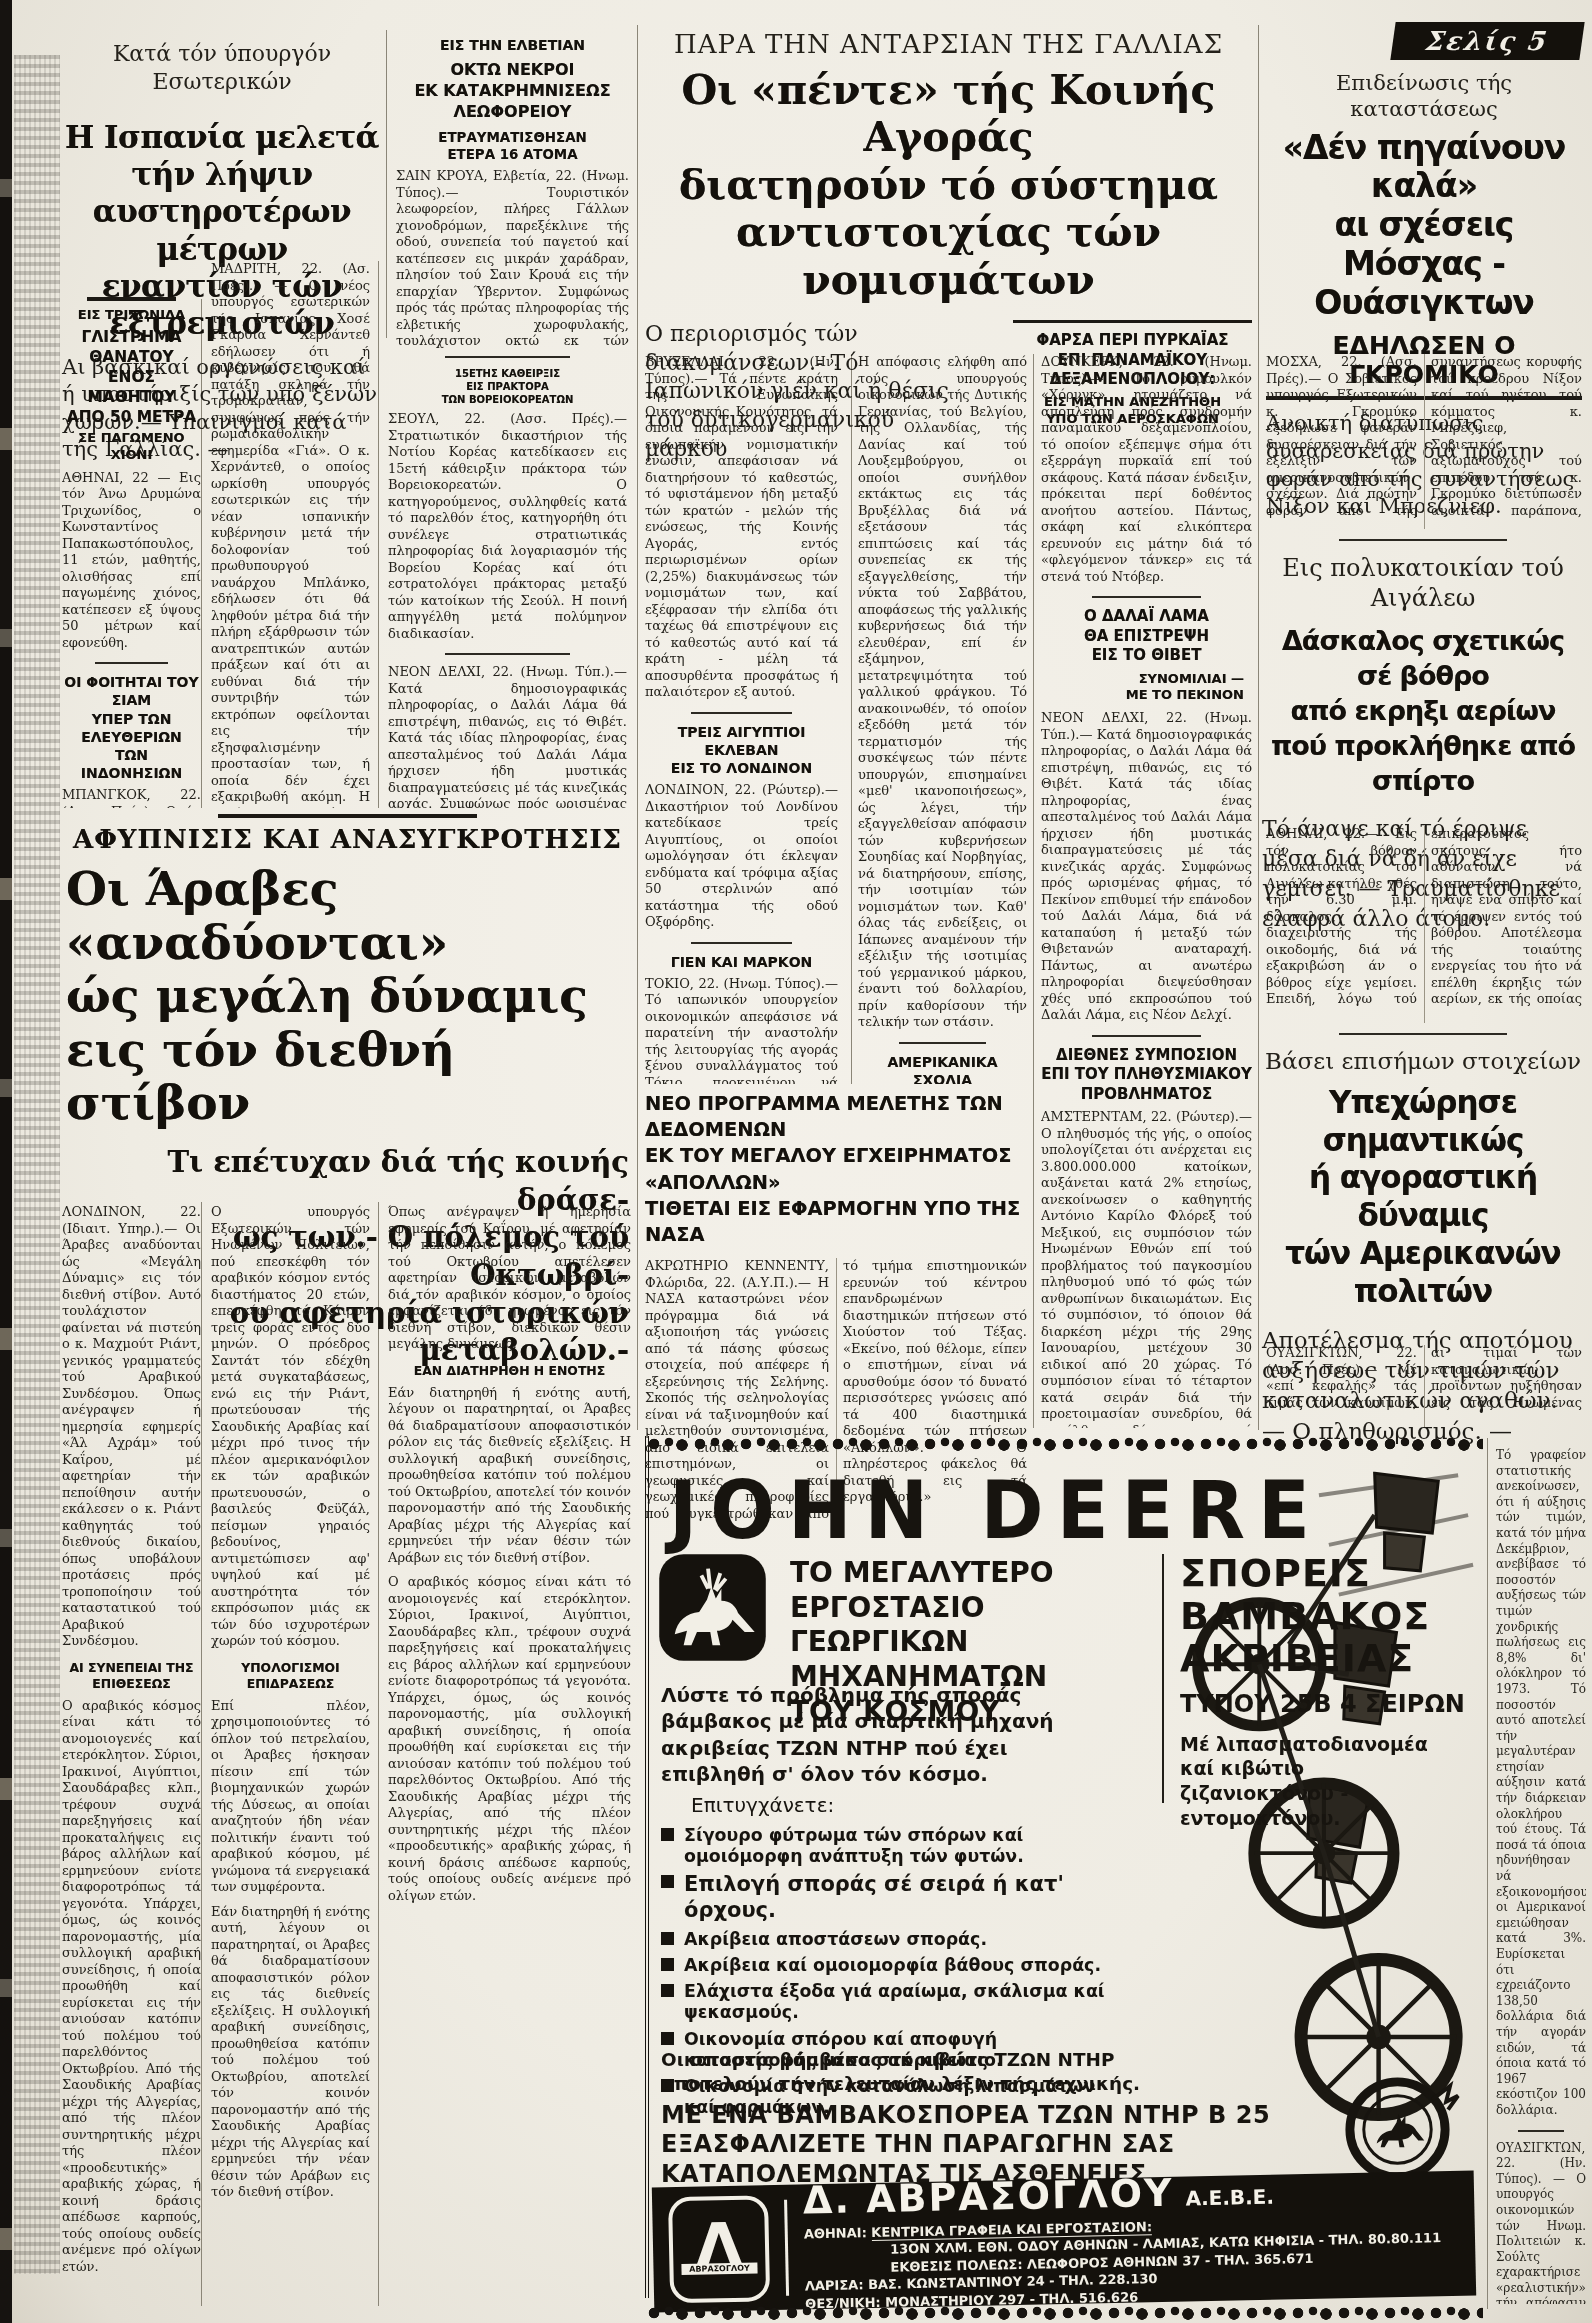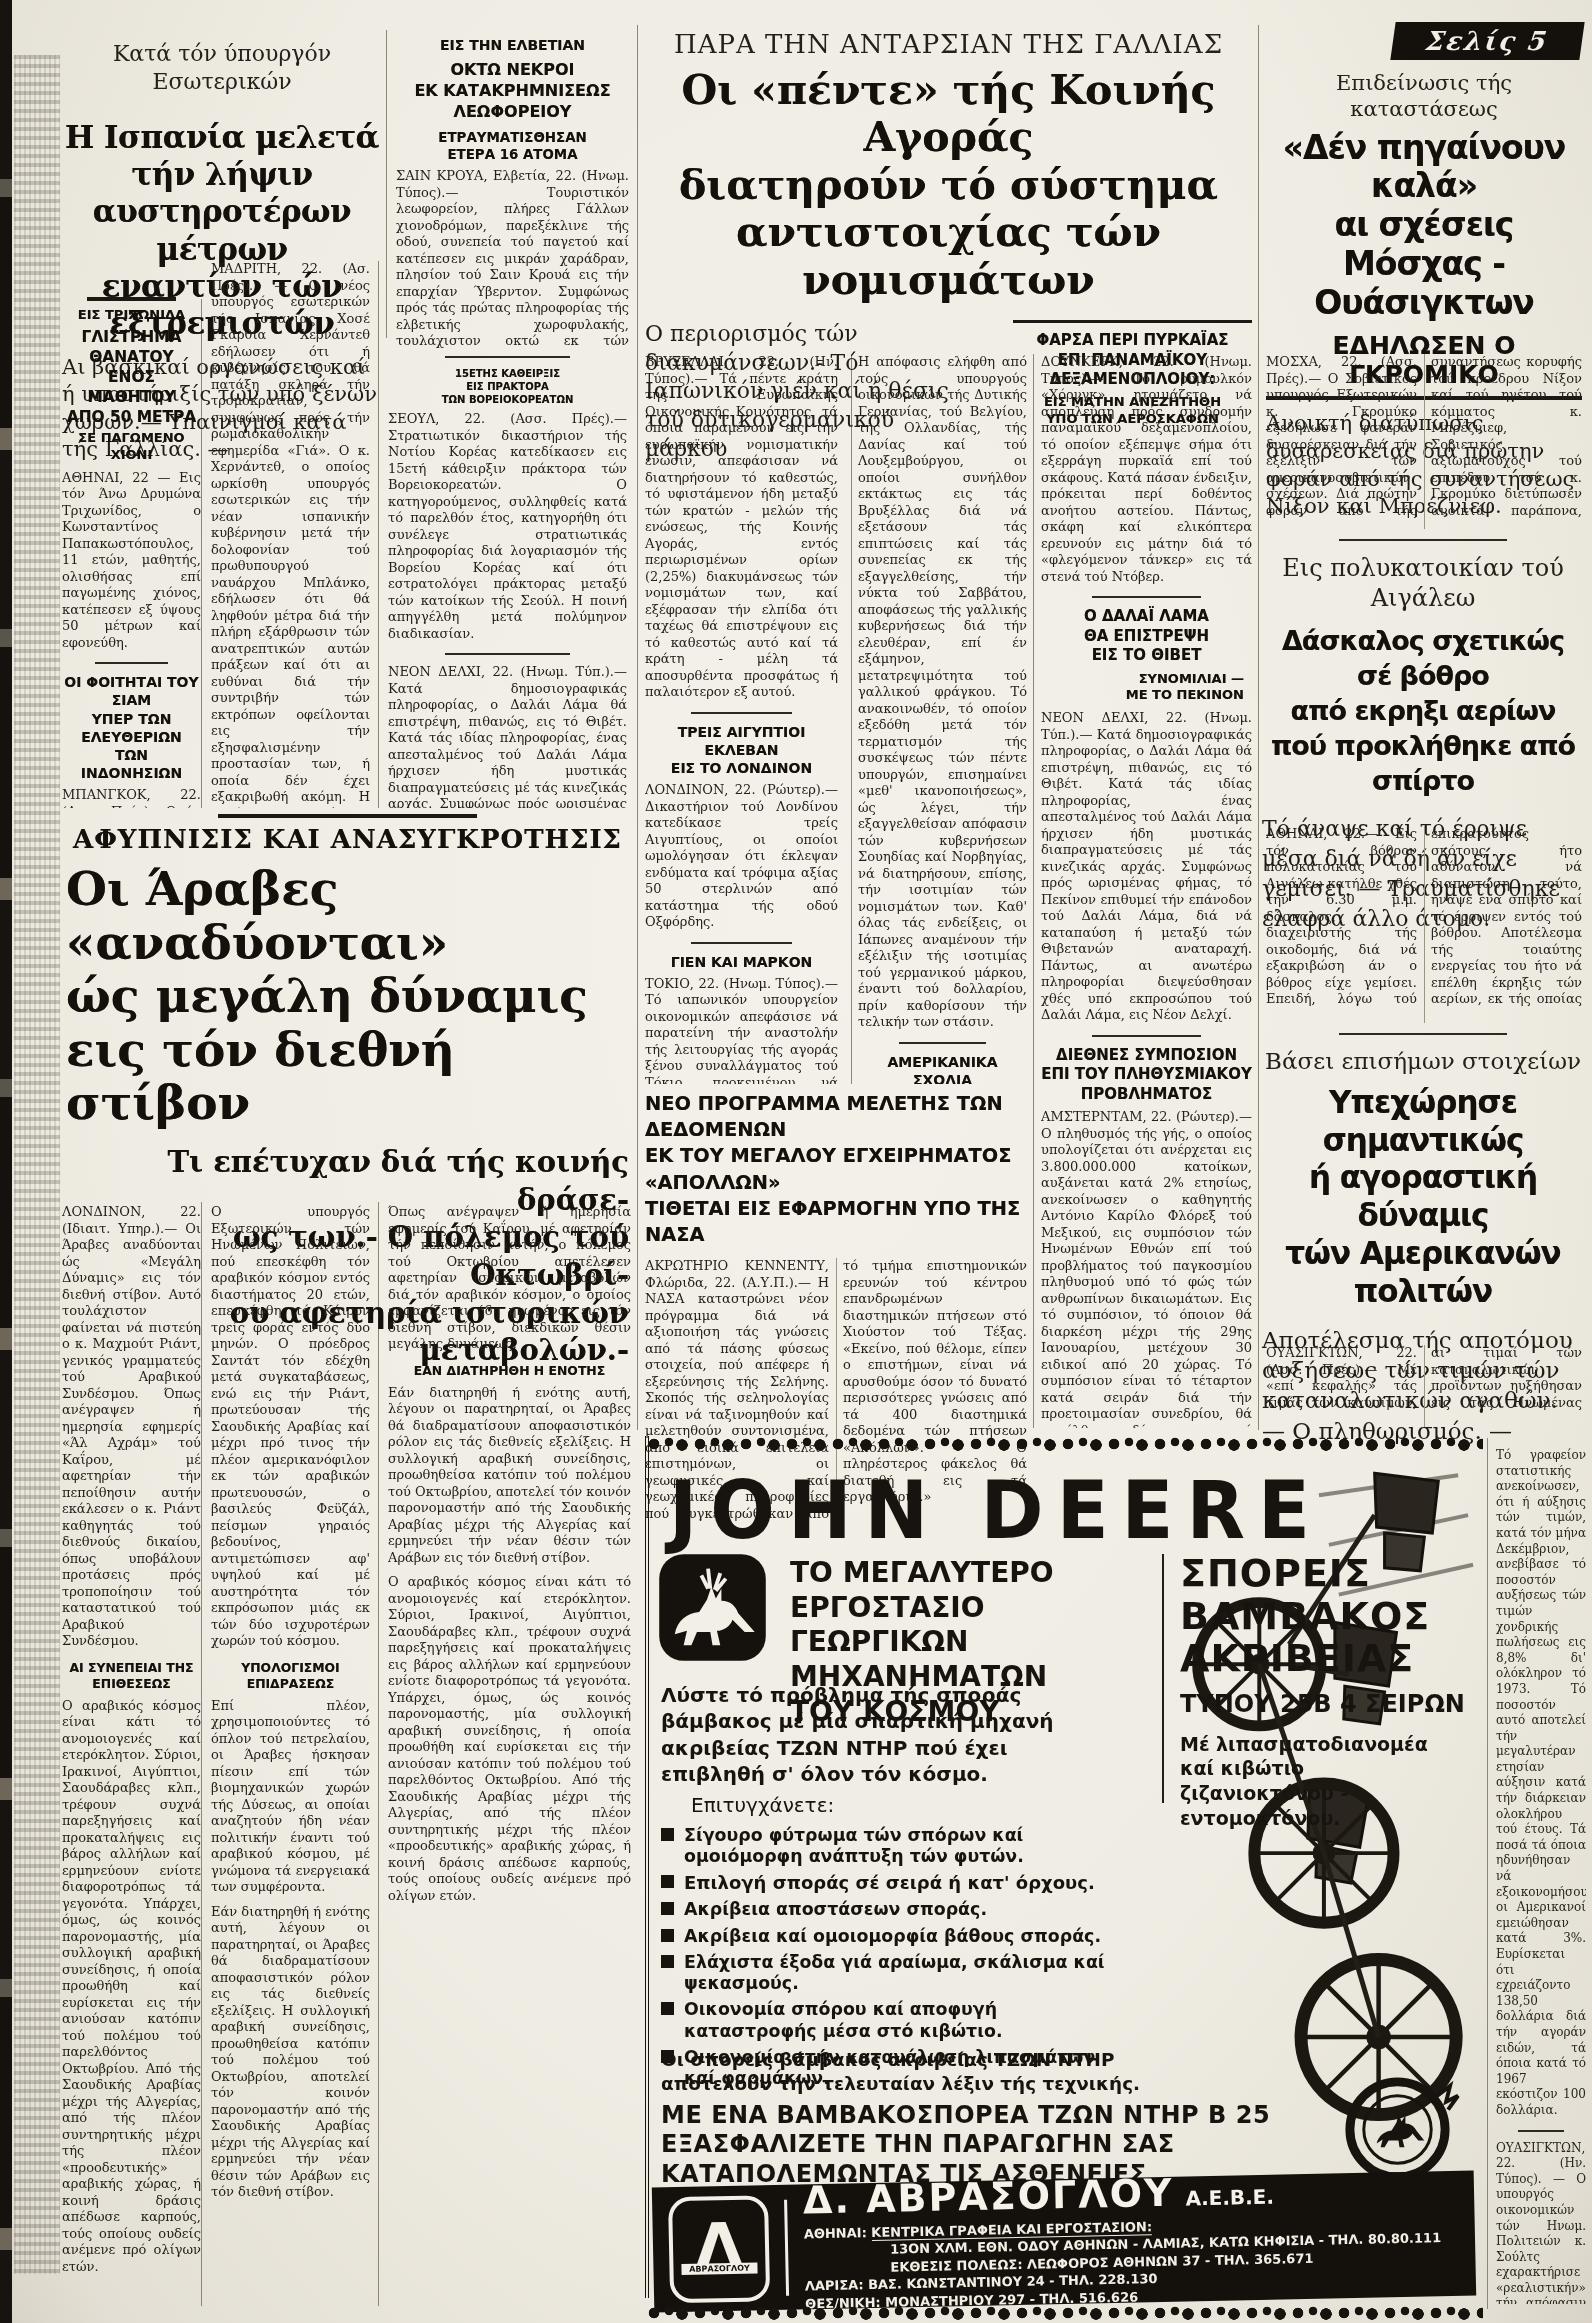--- a/index.html
+++ b/index.html
@@ -314,21 +314,21 @@
   <div class="abs ad-sans" style="left:661px;top:1682px;width:428px;font-size:20px;line-height:1.32;font-weight:bold;">Λύστε τό πρόβλημα τής σποράς βάμβακος μέ μία σπαρτική μηχανή ακριβείας ΤΖΩΝ ΝΤΗΡ πού έχει επιβληθή σ' όλον τόν κόσμο.</div>
   <div class="abs ad-sans" style="left:691px;top:1793px;font-size:20px;font-weight:normal;">Επιτυγχάνετε:</div>
 
   <div class="abs" style="left:661px;top:1825px;width:468px;">
     <div class="bullet-row">
         <span class="bullet-sq"></span>
         <span class="ad-sans" style="font-size:17.4px;line-height:1.22;font-weight:bold;">Σίγουρο φύτρωμα τών σπόρων καί ομοιόμορφη ανάπτυξη τών φυτών.</span>
       </div>
     <div class="bullet-row">
         <span class="bullet-sq"></span>
-        <span class="ad-sans" style="font-size:18px;line-height:1.22;font-weight:bold;">Επιλογή σποράς σέ σειρά ή κατ' όρχους.</span>
+        <span class="ad-sans" style="font-size:21px;line-height:1.22;font-weight:bold;">Επιλογή σποράς σέ σειρά ή κατ' όρχους.</span>
       </div>
     <div class="bullet-row">
         <span class="bullet-sq"></span>
         <span class="ad-sans" style="font-size:17.4px;line-height:1.22;font-weight:bold;">Ακρίβεια αποστάσεων σποράς.</span>
       </div>
     <div class="bullet-row">
         <span class="bullet-sq"></span>
         <span class="ad-sans" style="font-size:17.4px;line-height:1.22;font-weight:bold;">Ακρίβεια καί ομοιομορφία βάθους σποράς.</span>
       </div>
     <div class="bullet-row">

